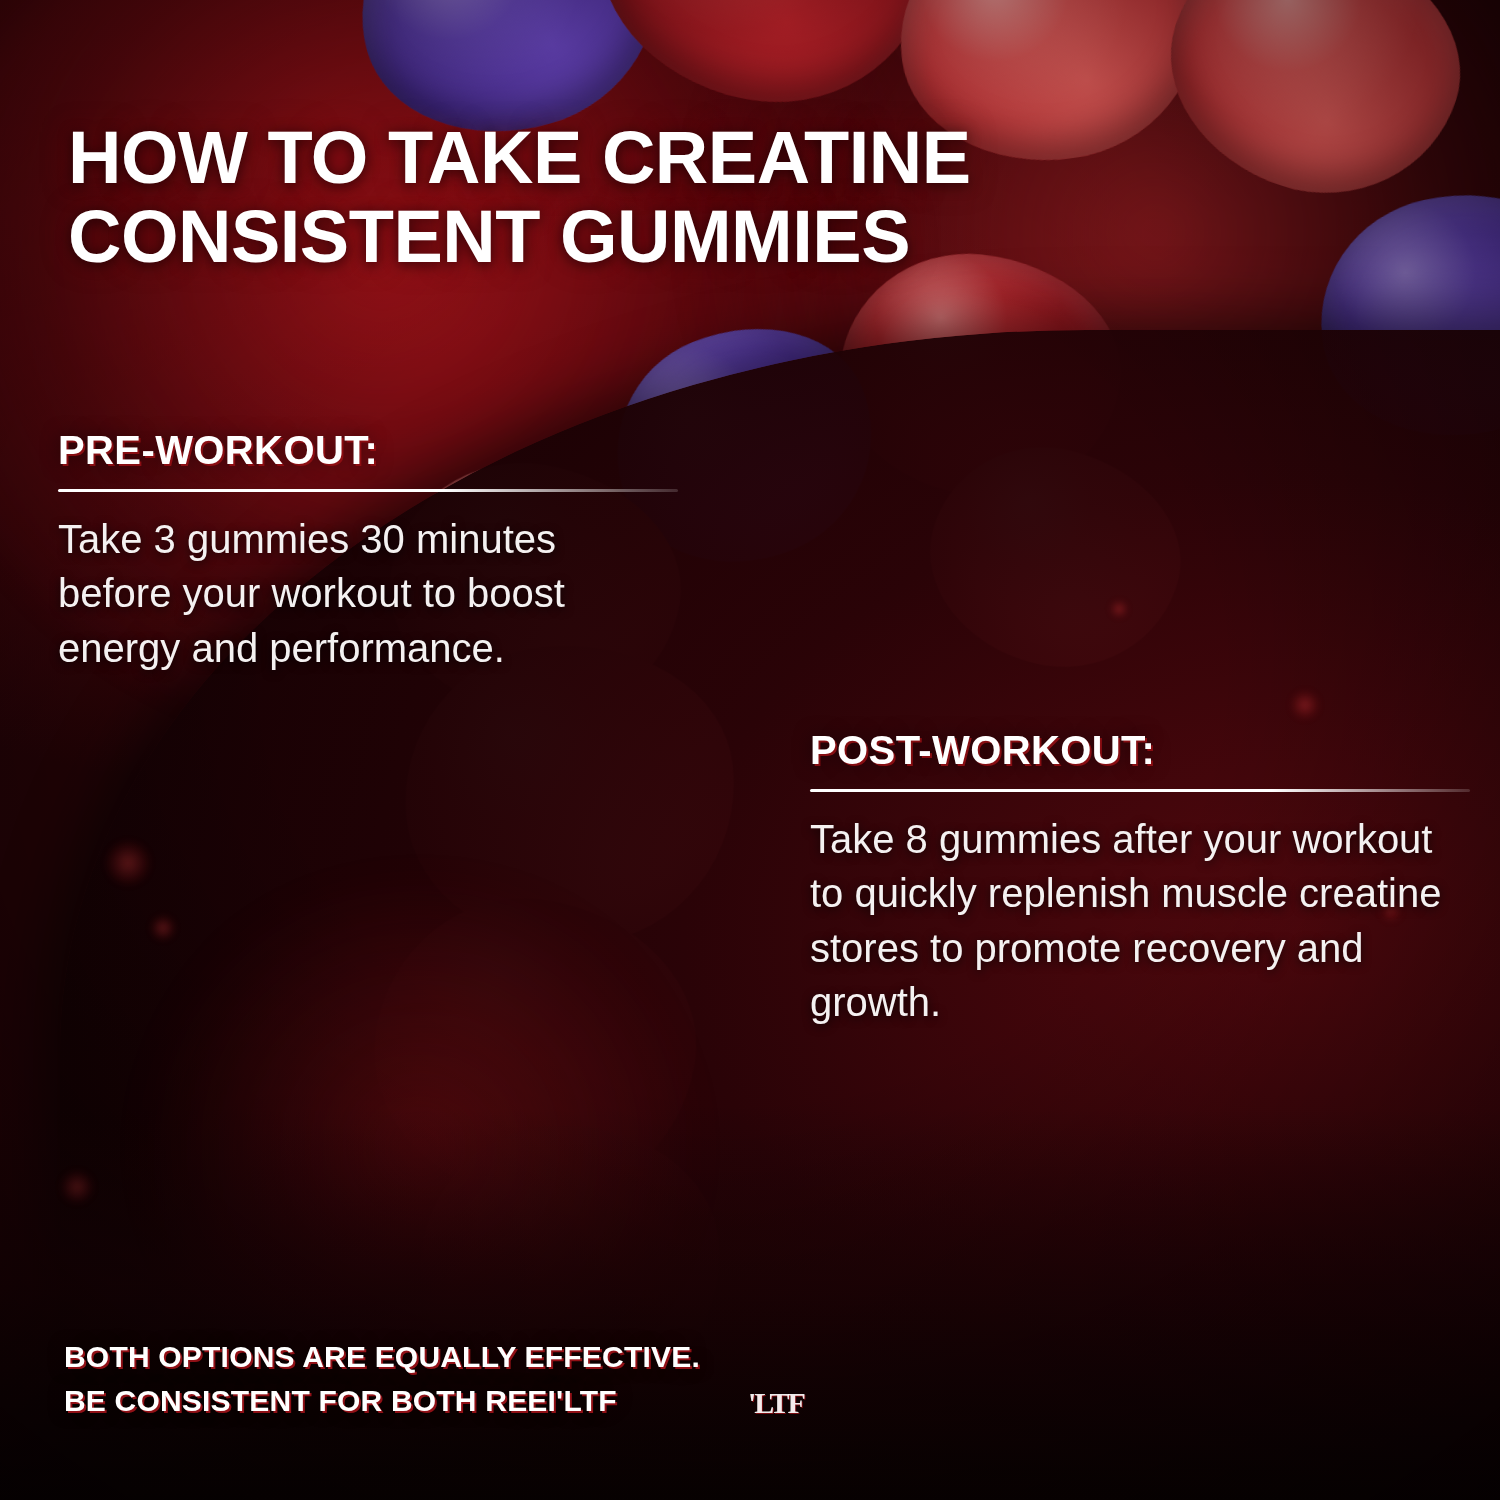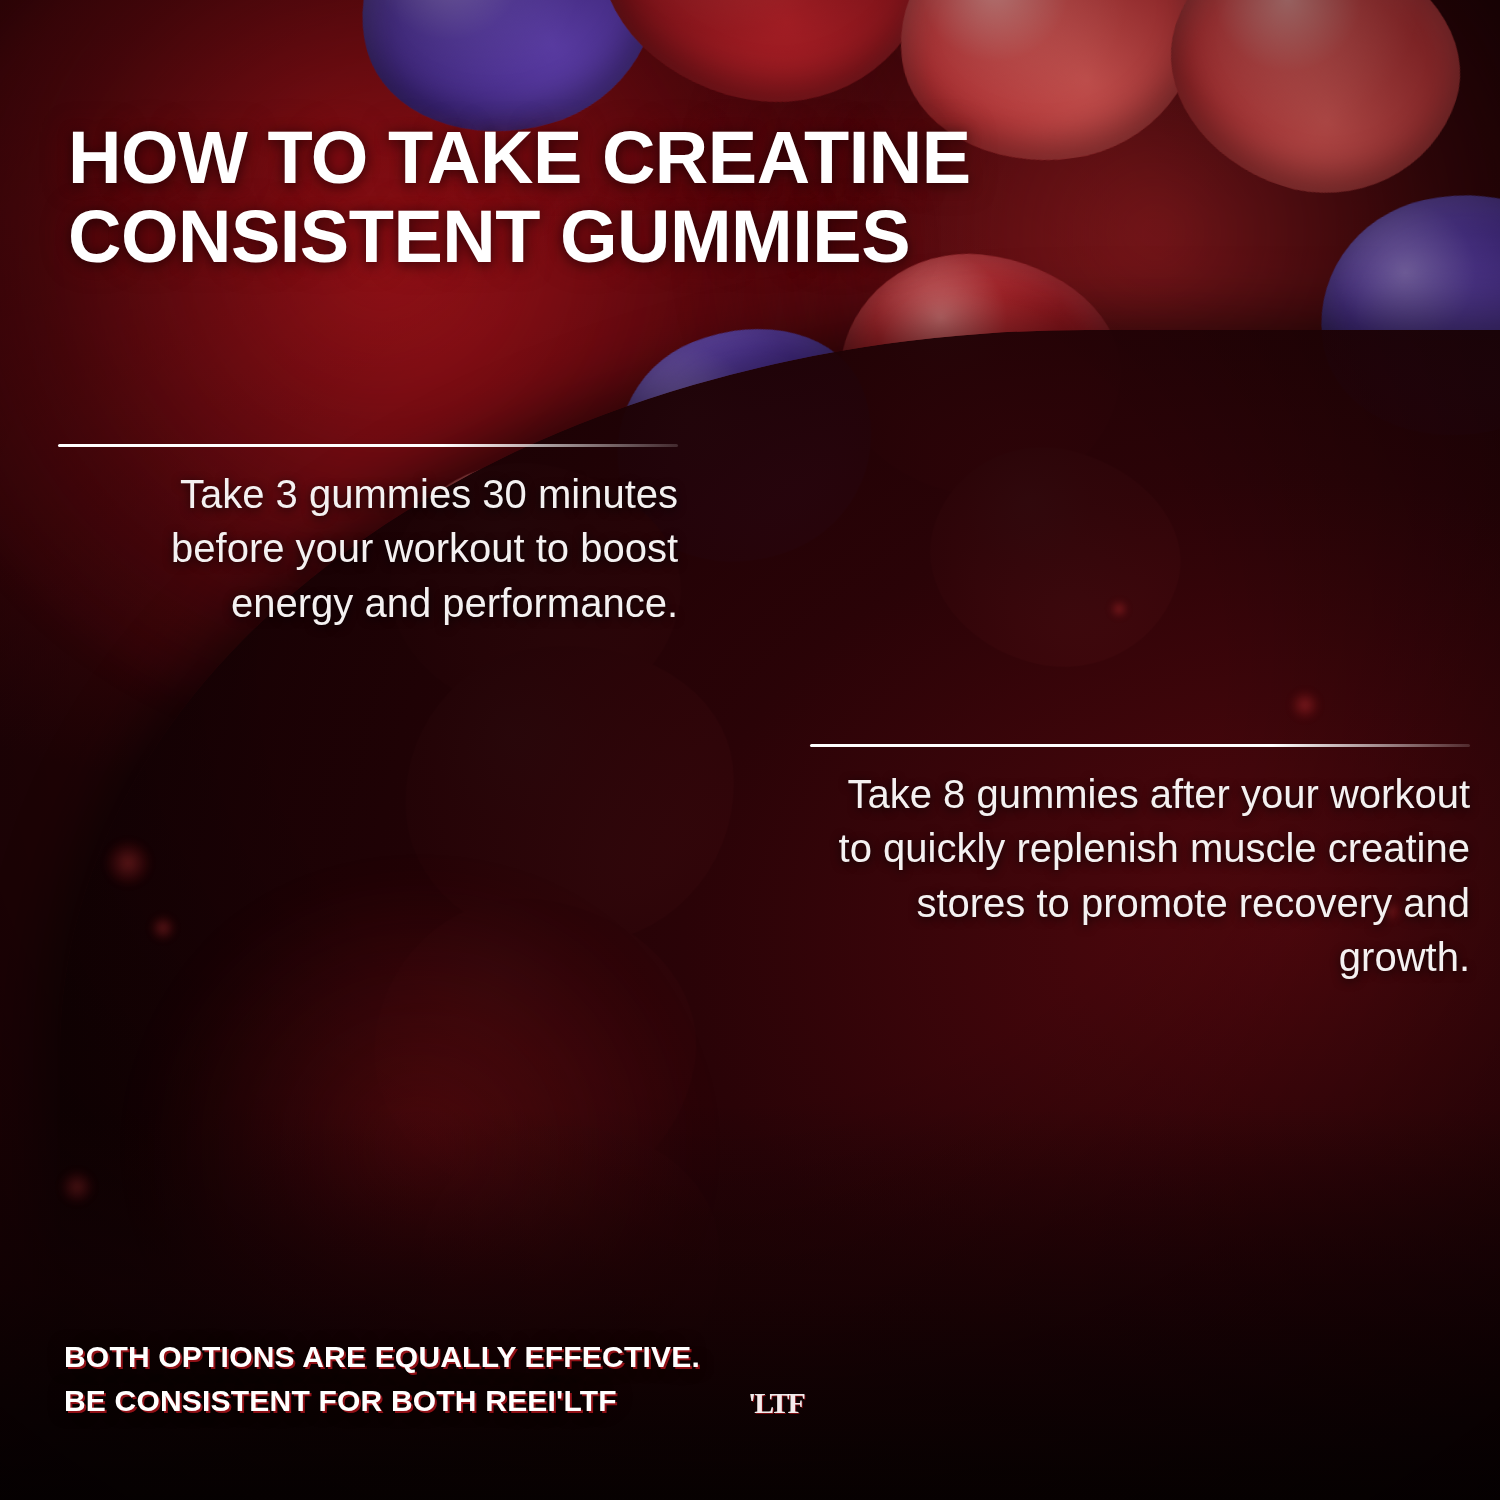--- a/index.html
+++ b/index.html
@@ -186,21 +186,20 @@
   }
   .block-post .rule {
     background: linear-gradient(to right, #ffffff 0%, #ffffff 70%, rgba(255,255,255,0.15) 100%);
   }
   .block-body {
     color: #f4f1f1;
     font-size: 40px;
     line-height: 1.36;
     font-weight: normal;
     text-shadow: 0 2px 10px rgba(0,0,0,0.75);
-    text-align: right;
   }
 
   .footer {
     position: absolute;
     left: 64px;
     bottom: 78px;
     width: 1330px;
     color: #ffffff;
     font-size: 30px;
     font-weight: bold;
@@ -255,25 +254,27 @@
   <div class="vignette"></div>
 
   <div class="content">
 
     <h1 class="headline">
       <span>HOW TO TAKE CREATINE</span>
       <span class="line2">CONSISTENT GUMMIES</span>
     </h1>
 
     <div class="block block-pre">
+      <div class="block-title">PRE-WORKOUT:</div>
       <div class="rule"></div>
       <div class="block-body">Take 3 gummies 30 minutes before your workout to boost energy and performance.</div>
     </div>
 
     <div class="block block-post">
+      <div class="block-title">POST-WORKOUT:</div>
       <div class="rule"></div>
       <div class="block-body">Take 8 gummies after your workout to quickly replenish muscle creatine stores to promote recovery and growth.</div>
     </div>
 
     <div class="footer">
       <span>BOTH OPTIONS ARE EQUALLY EFFECTIVE.</span>
       <span class="l2">
         <span>BE CONSISTENT FOR BOTH REEI'LTF</span>
         <span class="ghost">'LTF</span>
       </span>

